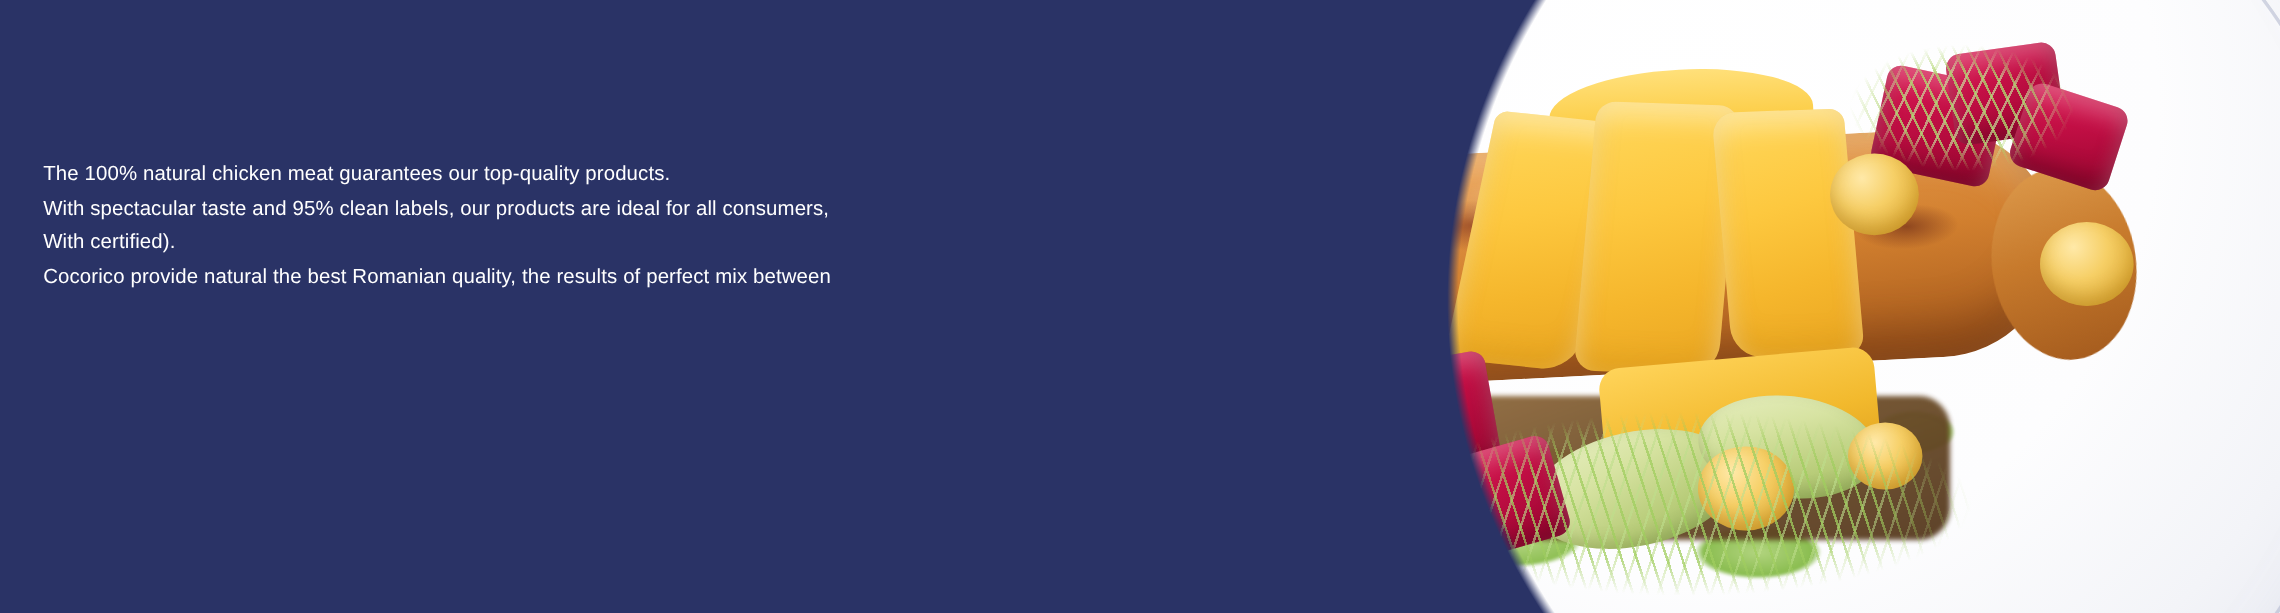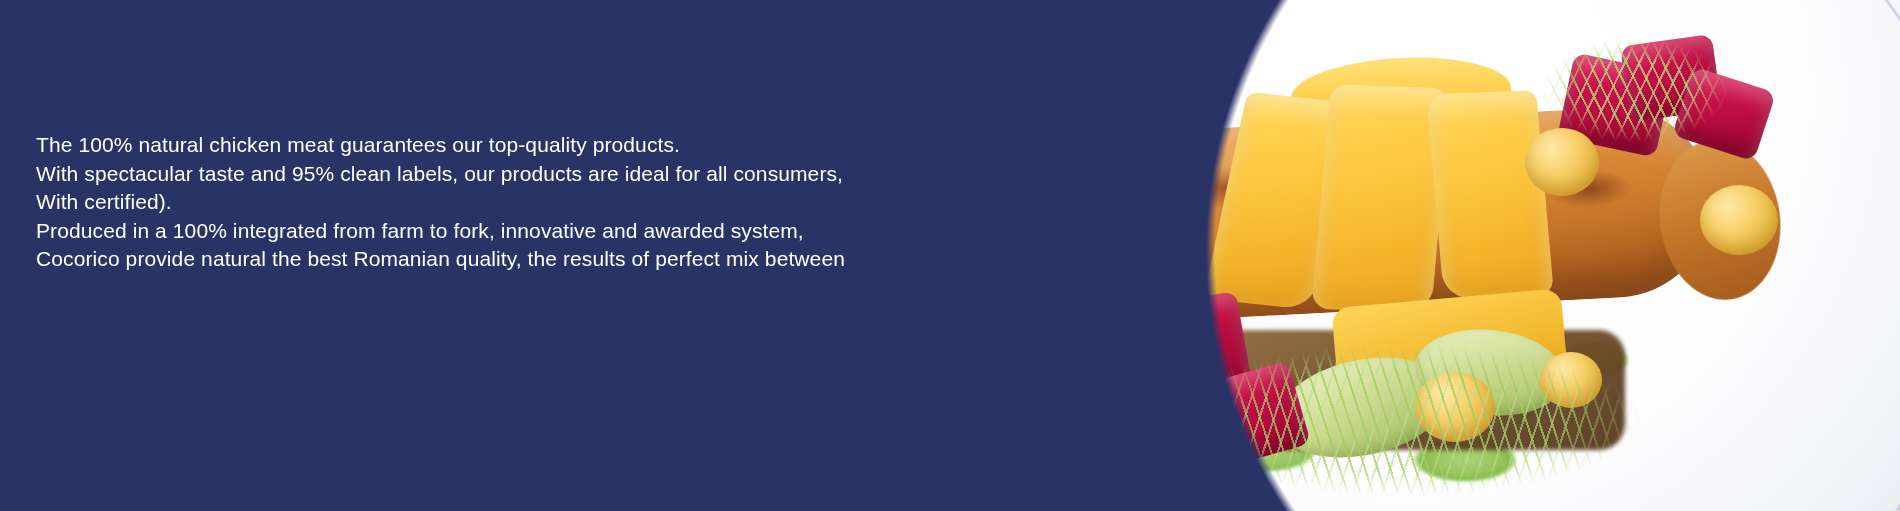--- a/index.html
+++ b/index.html
@@ -254,21 +254,21 @@
 
   
   .copy-block {
     position: absolute;
     left: 36px;
     top: 131px;
     width: 1030px;
   }
   .copy-line {
     color: #ffffff;
-    font-size: 21px;
+    font-size: 17px;
     line-height: 28.6px;
     letter-spacing: .1px;
     white-space: nowrap;
     font-weight: 400;
   }
 </style>
 </head>
 <body>
 
 <div id="banner">
@@ -315,17 +315,16 @@
       <div class="sprouts-top"></div>
     </div>
 
     <div class="brush-edge"></div>
   </div>
 
   <div class="copy-block">
     <div class="copy-line">The 100% natural chicken meat guarantees our top-quality products.</div>
     <div class="copy-line">With spectacular taste and 95% clean labels, our products are ideal for all consumers,</div>
     <div class="copy-line">With certified).</div>
-    <div class="copy-line">Produced in a 100% integrated from farm to fork, innovative and awarded system,</div>
     <div class="copy-line">Cocorico provide natural the best Romanian quality, the results of perfect mix between</div>
   </div>
 
 </div>
 
 </body></html>

